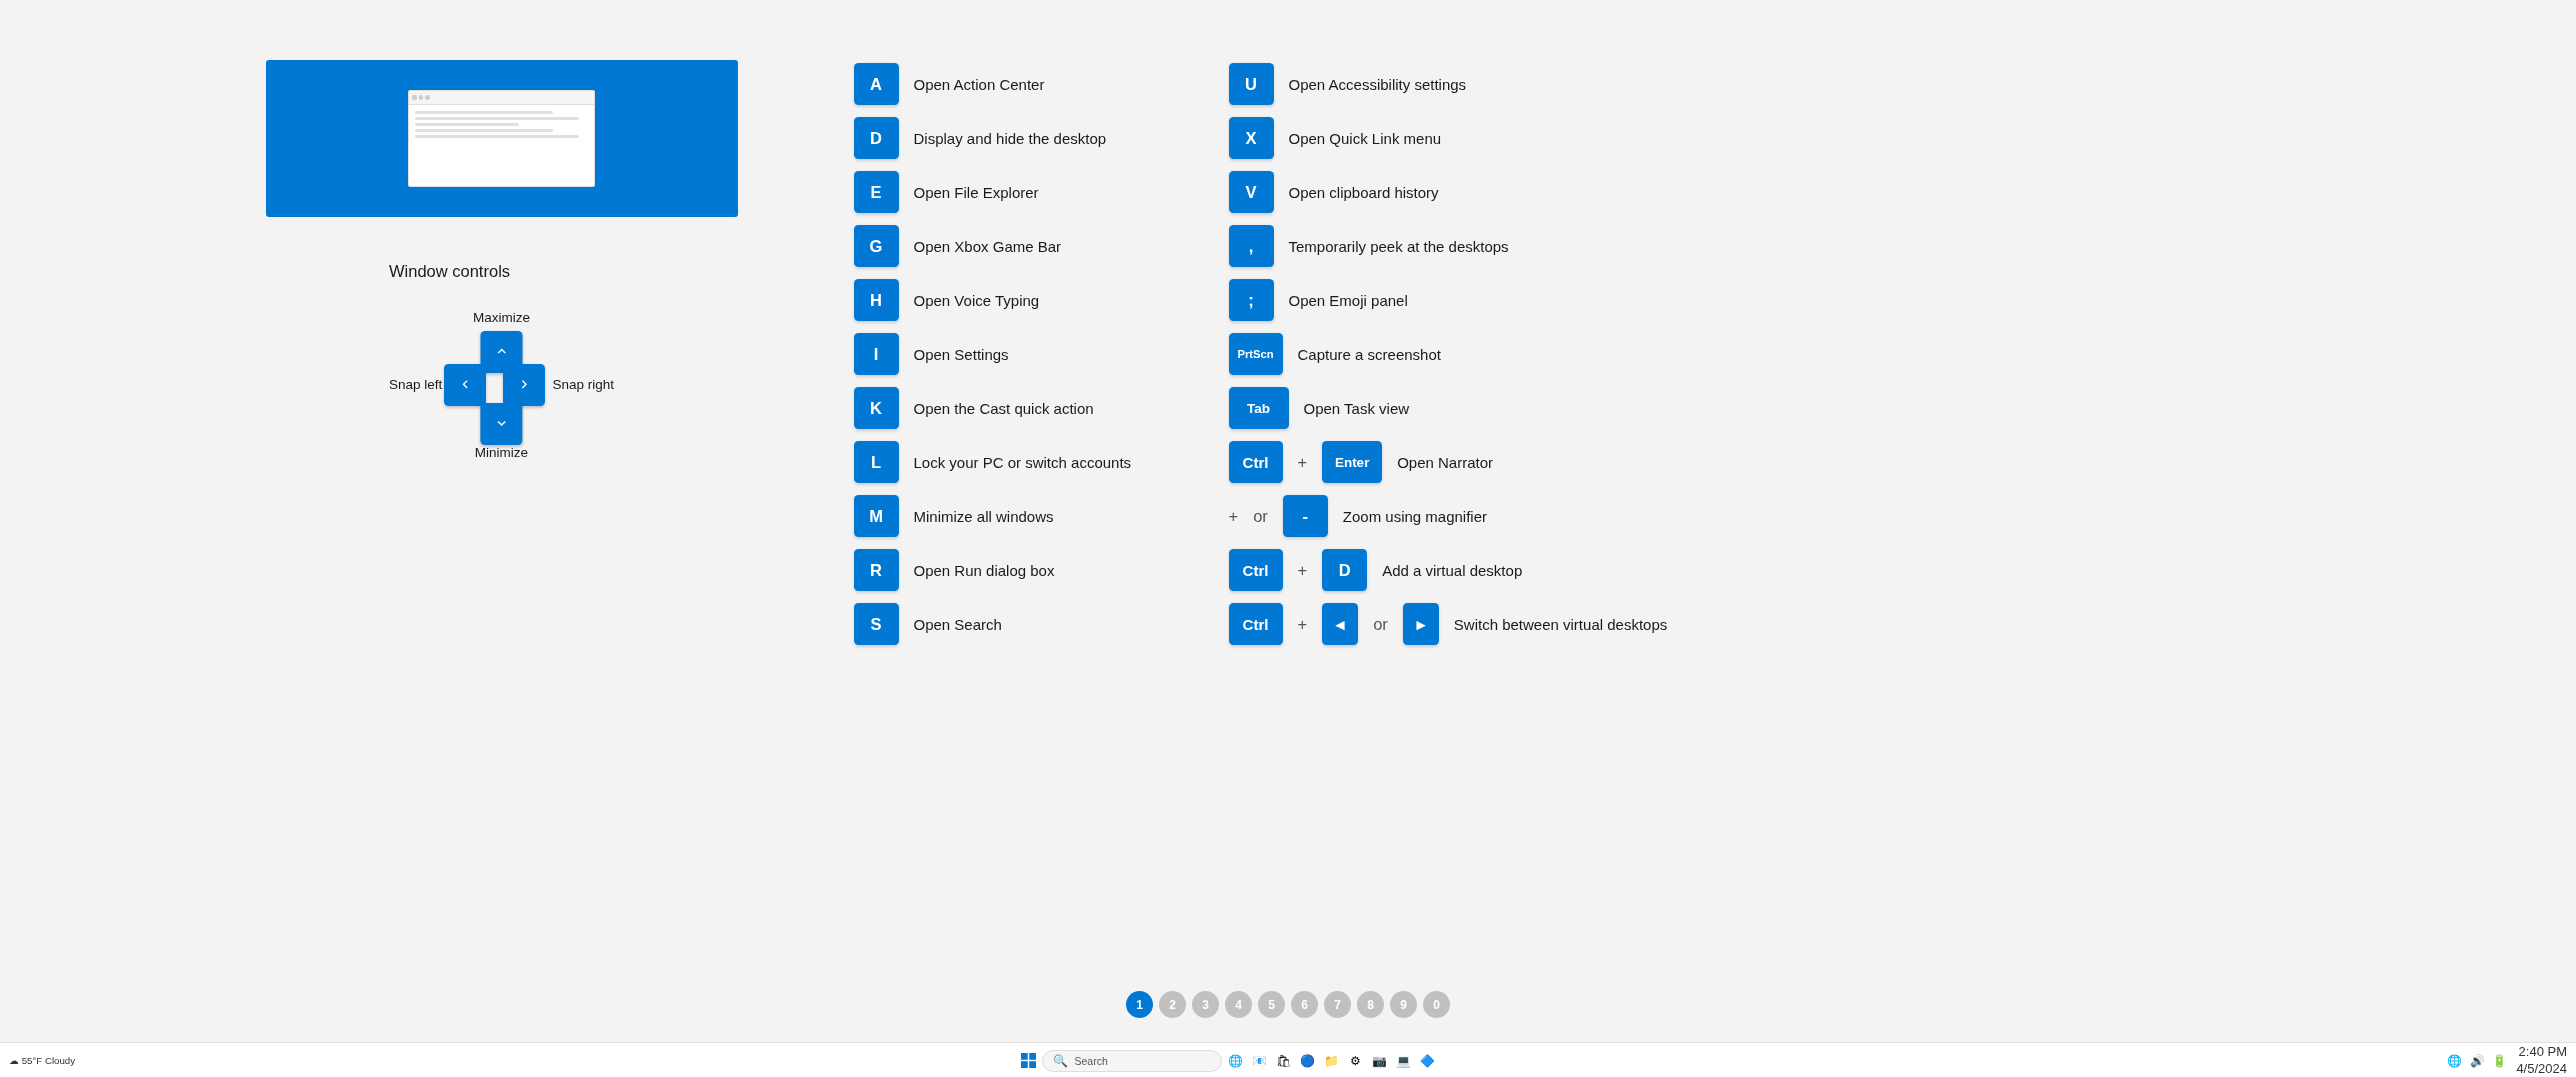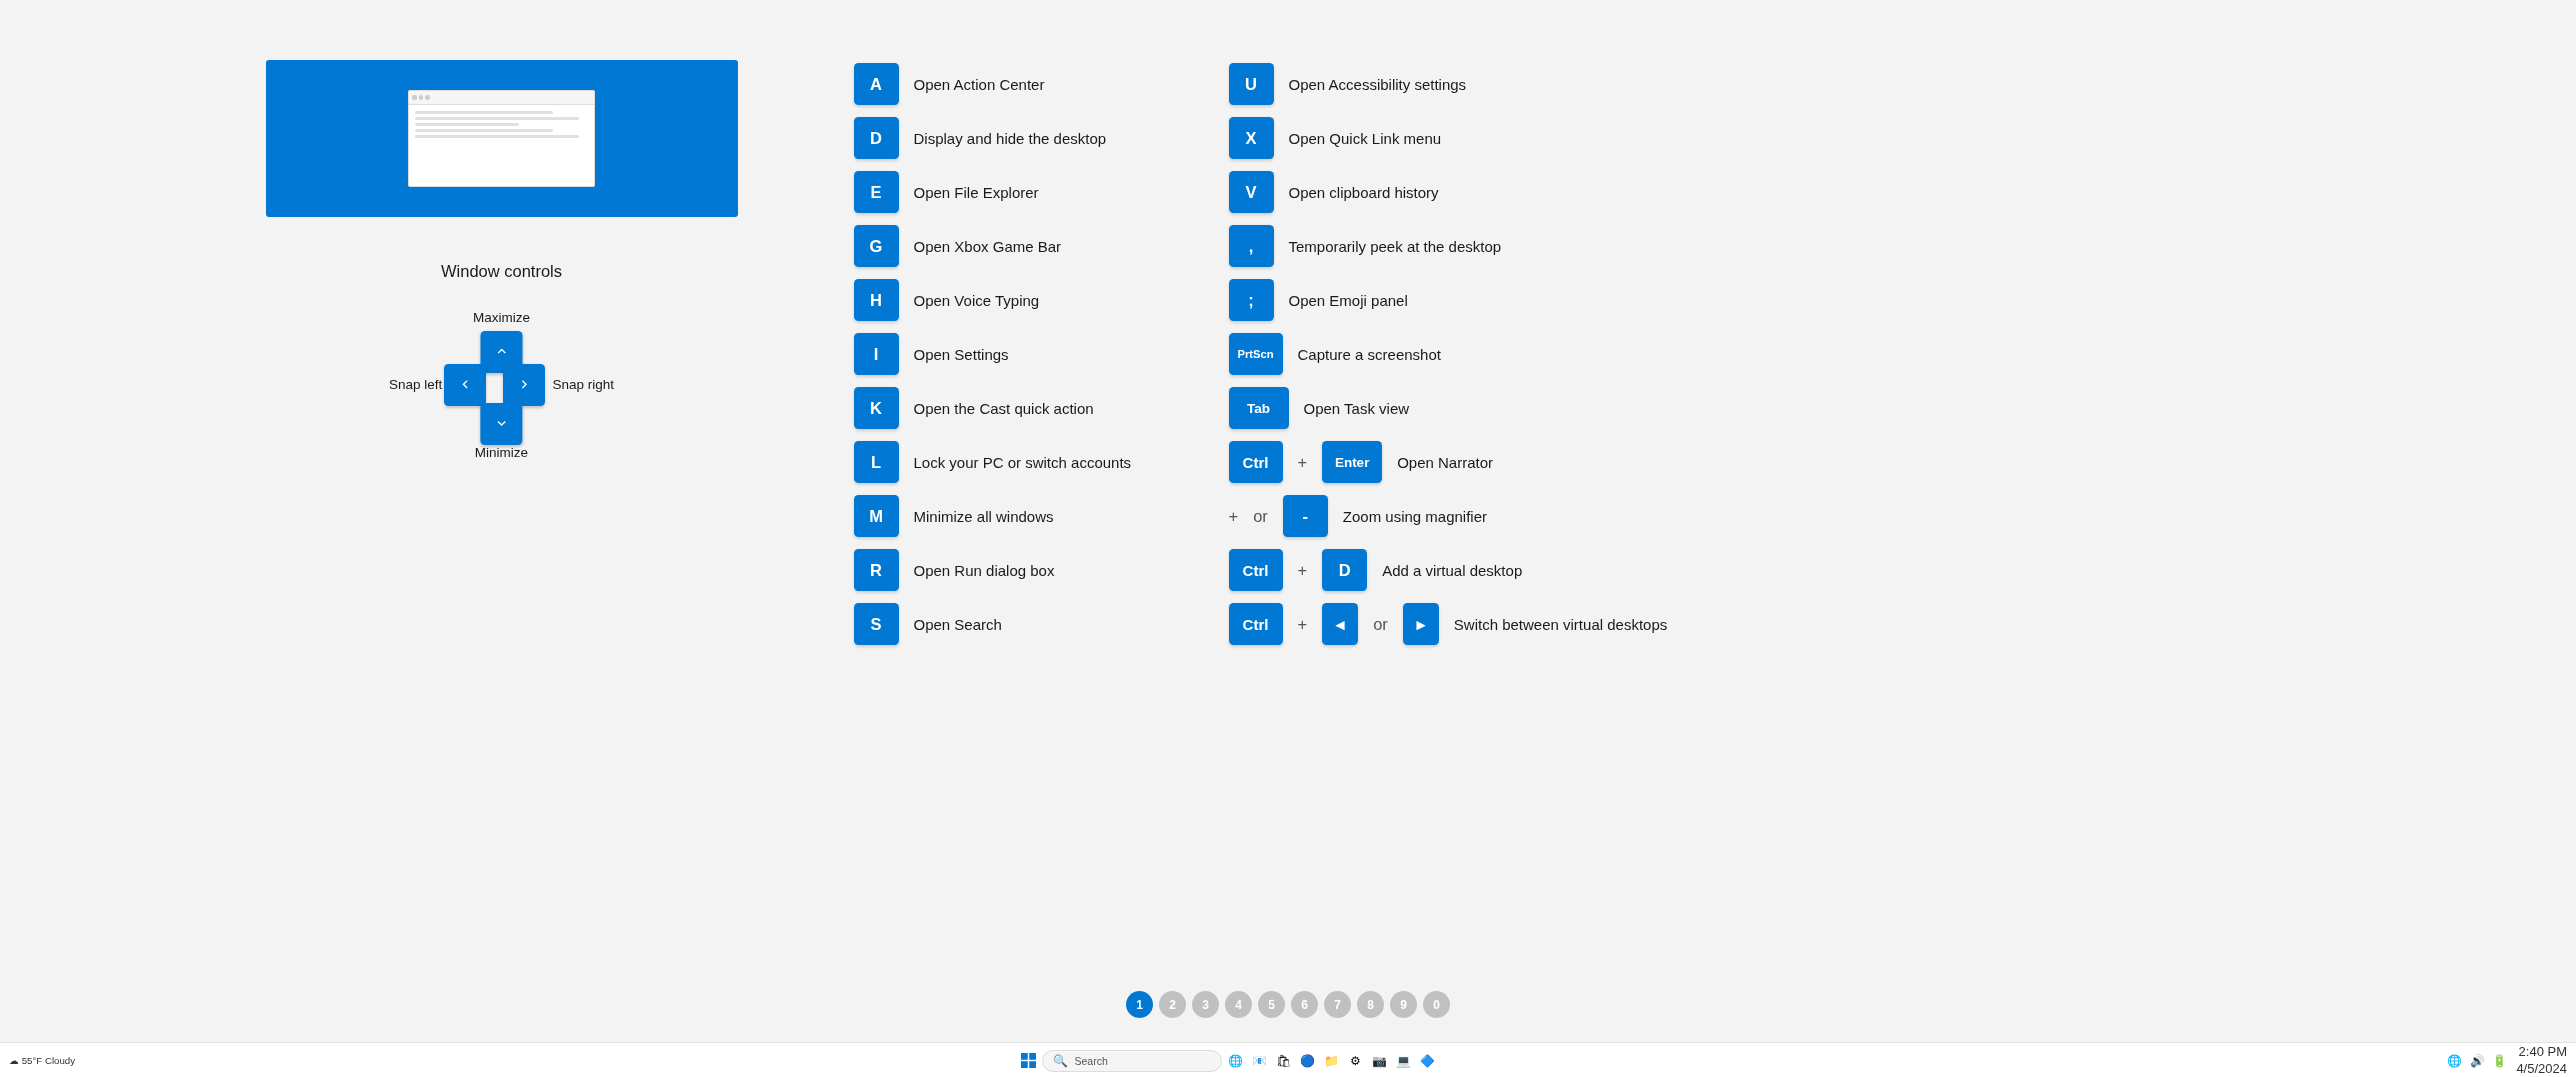--- a/index.html
+++ b/index.html
@@ -95,21 +95,21 @@
       border-radius: 1.5px;
     }
 
     .win-line.short { width: 60%; }
     .win-line.medium { width: 80%; }
     .win-line.long { width: 95%; }
 
     .controls-section {
       display: flex;
       flex-direction: column;
-      align-items: center;
+      align-items: flex-start;
       gap: 12px;
     }
 
     .controls-title {
       font-size: 16.5px;
       font-weight: 500;
       color: #1a1a1a;
       margin-bottom: 7.5px;
     }
 
@@ -509,21 +509,21 @@
           <div class="shortcut-row">
             <div class="key-badge">X</div>
             <span class="shortcut-desc">Open Quick Link menu</span>
           </div>
           <div class="shortcut-row">
             <div class="key-badge">V</div>
             <span class="shortcut-desc">Open clipboard history</span>
           </div>
           <div class="shortcut-row">
             <div class="key-badge">,</div>
-            <span class="shortcut-desc">Temporarily peek at the desktop</span>
+            <span class="shortcut-desc">Temporarily peek at the desktops</span>
           </div>
           <div class="shortcut-row">
             <div class="key-badge">;</div>
             <span class="shortcut-desc">Open Emoji panel</span>
           </div>
           <div class="shortcut-row">
             <div class="key-badge small-text" style="min-width: 54px; font-size: 11.2px;">PrtScn</div>
             <span class="shortcut-desc">Capture a screenshot</span>
           </div>
           <div class="shortcut-row">

